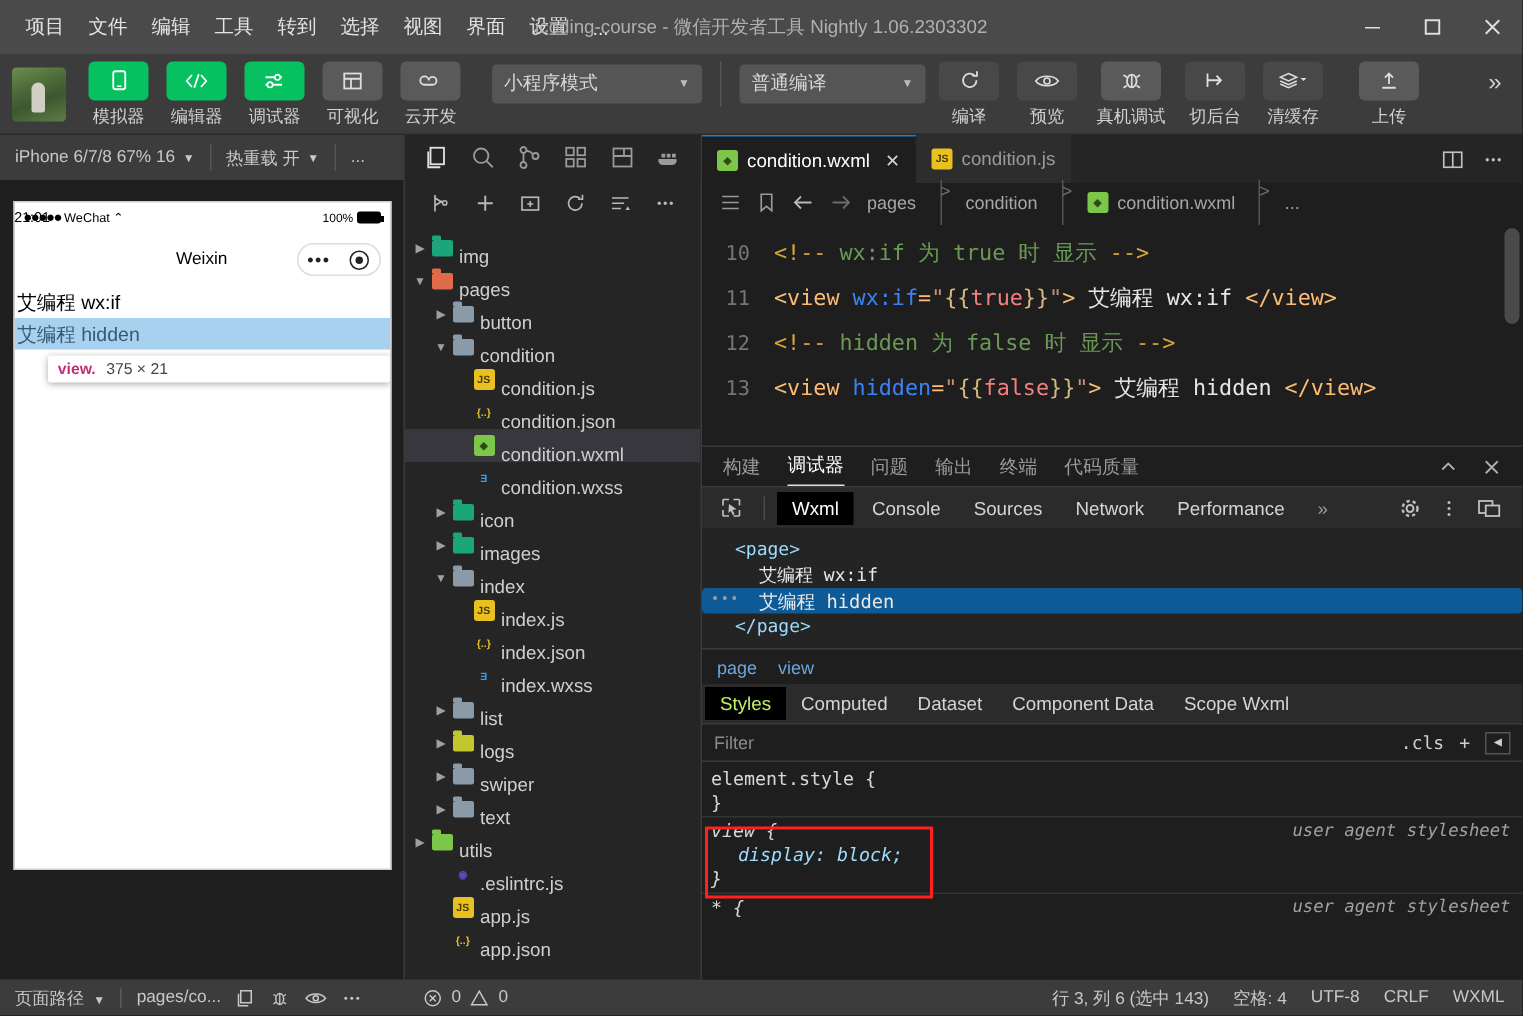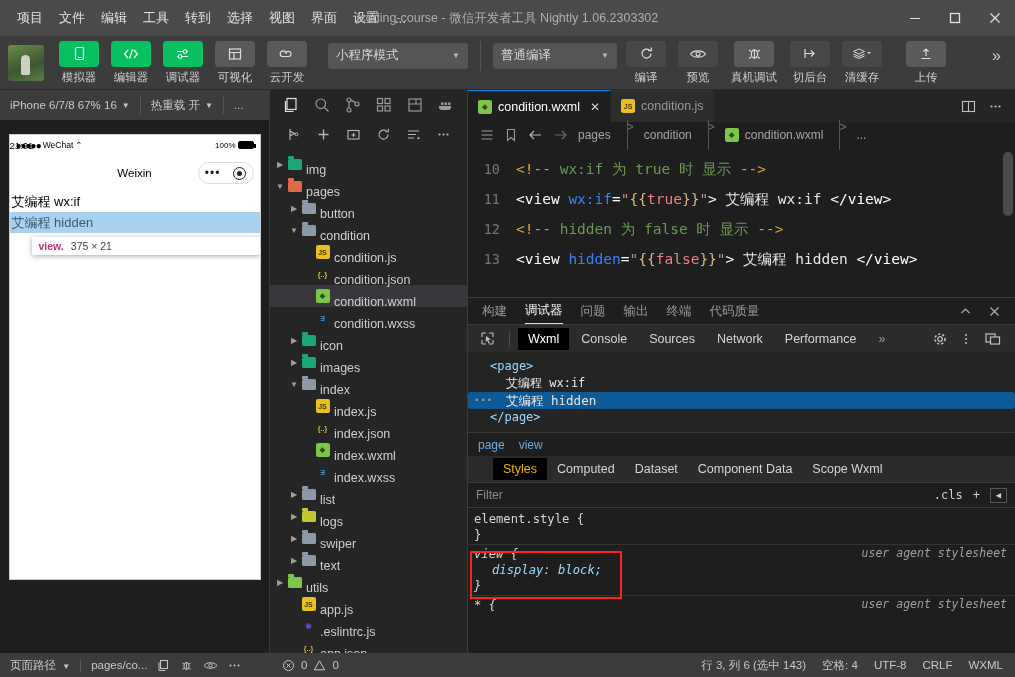--- a/index.html
+++ b/index.html
@@ -143,21 +143,21 @@
   .crumb.sep { color: #707070; }
 
   .editor { flex: 1 1 auto; overflow: hidden; position: relative;
             font-family: "DejaVu Sans Mono", monospace; font-size: 14.5px; padding-top: 6px; }
   .cline { display: flex; min-height: 30px; line-height: 30px; }
   .lnum { width: 48px; flex: 0 0 48px; text-align: right; padding-right: 16px;
           color: #767676; font-size: 13.5px; }
   .ccode { white-space: pre-wrap; }
   .k-com { color: #6a9955; }
   .k-com-b { color: #d7a53a; }
-  .k-tag { color: #ffffff; }
+  .k-tag { color: #fdba74; }
   .k-attr { color: #3b82f6; }
   .k-str { color: #ce9178; }
   .k-brace { color: #d7ba7d; }
   .k-txt { color: #e6e6e6; }
   .k-bool { color: #f08080; }
   .ed-scroll { position: absolute; right: 2px; top: 4px; width: 10px; height: 64px;
                background: #4a4a4a; border-radius: 5px; }
 
   
   .dbg { flex: 0 0 auto; display: flex; flex-direction: column; background: #1e1e1e;
@@ -180,21 +180,21 @@
   .wx-line.sel { background: #0d5a96; }
   .wx-line .dots3 { position: absolute; left: 4px; color: #9a9a9a; font-size: 9px; letter-spacing:1px; }
   .wx-text { color: #e8e8e8; }
 
   .styles-crumb { height: 24px; background: #1e1e1e; display: flex; align-items: center; gap: 14px;
                   padding: 0 10px; font-size: 12px; color: #6ca7dd; flex: 0 0 24px;
                   border-top: 1px solid #3a3a3a; }
   .styles-tabs { height: 26px; background: #2b2b2b; display: flex; align-items: center;
                  flex: 0 0 26px; padding-left: 2px; }
   .st-tab { font-size: 12.5px; color: #d4d4d4; padding: 4px 10px; }
-  .st-tab.active { background: #000; color: #eab308; margin-left: 23px; }
+  .st-tab.active { background: #000; color: #bef264; }
   .filter-row { height: 26px; display: flex; align-items: center; background: #1e1e1e;
                 padding: 0 8px; flex: 0 0 26px; border-top: 1px solid #3a3a3a;
                 border-bottom: 1px solid #3a3a3a; }
   .filter-in { flex: 1 1 auto; font-size: 12px; color: #8a8a8a; }
   .filter-right { display: flex; align-items: center; gap: 10px; color: #cfcfcf;
                   font-family: "DejaVu Sans Mono", monospace; font-size: 12px; }
   .cls-box { border: 1px solid #555; width: 17px; height: 15px; display: flex;
              align-items: center; justify-content: center; font-size: 9px; }
   .rules { flex: 1 1 auto; background: #1e1e1e; font-family: "DejaVu Sans Mono", monospace;
            font-size: 12.2px; overflow: hidden; padding-top: 2px; position: relative; }
@@ -589,27 +589,20 @@
           <div class="trow" style="padding-left: 32px;">
             <span class="tw"></span>
             <span class="ficon">
               <span class="fileglyph" style="background: transparent; color: rgb(232, 192, 32);">{..}</span>
             </span>
             <span class="fname">index.json</span>
           </div>
           <div class="trow" style="padding-left: 32px;">
             <span class="tw"></span>
             <span class="ficon">
-              <span class="fileglyph" style="background: rgb(124, 198, 74); color: rgb(42, 74, 18);">◈</span>
-            </span>
-            <span class="fname">index.wxml</span>
-          </div>
-          <div class="trow" style="padding-left: 32px;">
-            <span class="tw"></span>
-            <span class="ficon">
               <span class="fileglyph" style="background: transparent; color: rgb(58, 154, 224);">Ǝ</span>
             </span>
             <span class="fname">index.wxss</span>
           </div>
           <div class="trow" style="padding-left: 18px;">
             <span class="tw">▶</span>
             <span class="ficon">
               <span class="folder" style="background: rgb(138, 154, 168);"></span>
             </span>
             <span class="fname">list</span>
@@ -638,30 +631,30 @@
           <div class="trow" style="padding-left: 4px;">
             <span class="tw">▶</span>
             <span class="ficon">
               <span class="folder" style="background: rgb(124, 198, 74);"></span>
             </span>
             <span class="fname">utils</span>
           </div>
           <div class="trow" style="padding-left: 18px;">
             <span class="tw"></span>
             <span class="ficon">
+              <span class="fileglyph" style="background: transparent; color: rgb(91, 76, 196);">◉</span>
+            </span>
+            <span class="fname">.eslintrc.js</span>
+          </div>
+          <div class="trow" style="padding-left: 18px;">
+            <span class="tw"></span>
+            <span class="ficon">
               <span class="fileglyph" style="background: rgb(232, 192, 32); color: rgb(74, 58, 0);">JS</span>
             </span>
             <span class="fname">app.js</span>
-          </div>
-          <div class="trow" style="padding-left: 18px;">
-            <span class="tw"></span>
-            <span class="ficon">
-              <span class="fileglyph" style="background: transparent; color: rgb(91, 76, 196);">◉</span>
-            </span>
-            <span class="fname">.eslintrc.js</span>
           </div>
           <div class="trow" style="padding-left: 18px;">
             <span class="tw"></span>
             <span class="ficon">
               <span class="fileglyph" style="background: transparent; color: rgb(232, 192, 32);">{..}</span>
             </span>
             <span class="fname">app.json</span>
           </div>
         </div>
     </div>

